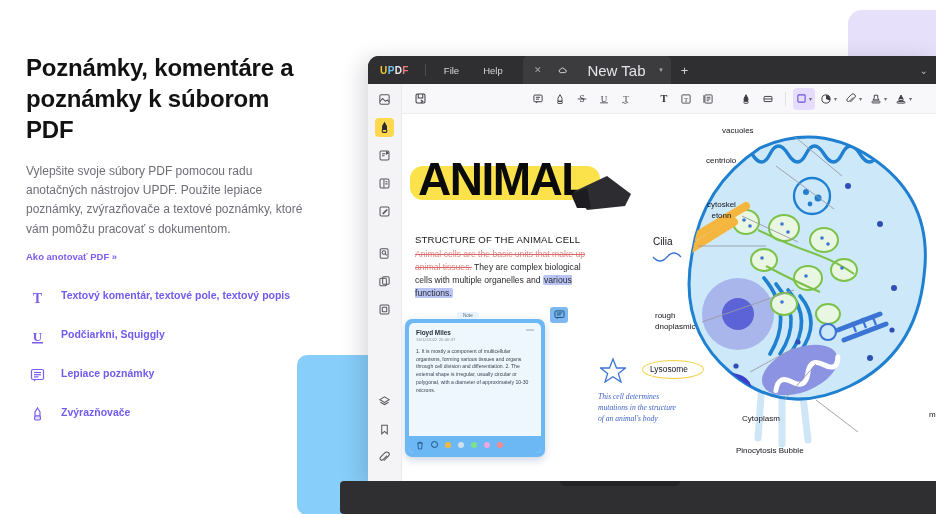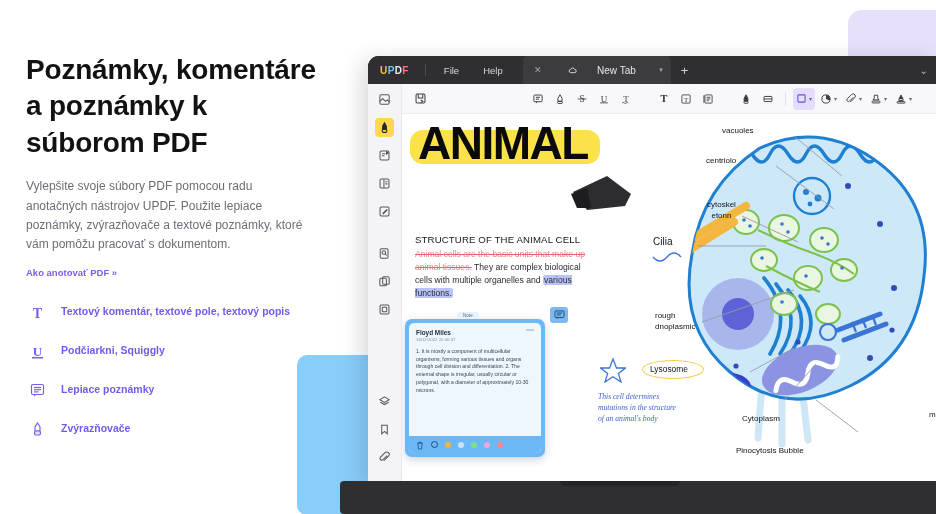--- a/index.html
+++ b/index.html
@@ -17,21 +17,21 @@
     background: #e6e0fa; border-radius: 14px 0 0 14px;
   }
   .bg-blue {
     position: absolute; left: 297px; top: 355px; width: 110px; height: 160px;
     background: #87cefa; border-radius: 10px;
   }
 
   
   .left-col { position: absolute; left: 26px; top: 52px; width: 290px; }
   .headline {
-    font-size: 28px; font-weight: bold; color: #121212;
+    font-size: 24px; font-weight: bold; color: #121212;
     line-height: 1.30; letter-spacing: -0.2px;
   }
   .subcopy {
     margin-top: 16px; font-size: 12px; color: #6d6d78; line-height: 1.62;
   }
   .cta {
     display: inline-block; margin-top: 12px; font-size: 9.5px;
     color: #7c5cf0; text-decoration: none; font-weight: 600;
   }
 
@@ -74,21 +74,21 @@
   .menu-item {
     display:flex; align-items:center; padding:0 12px;
     font-size:9.5px; color:#d6d6dc;
   }
   .tab {
     display:flex; align-items:center; gap:6px;
     background:#3c3c3f; border-radius:5px 5px 0 0;
     margin-left:8px; padding:0 8px; min-width:148px;
   }
   .tab-x { font-size:9px; color:#a4a4ac; width:14px; text-align:center; }
-  .tab-title { font-size:10px; color:#e4e4ea; flex:1; text-align:center;
+  .tab-title { font-size:15px; color:#e4e4ea; flex:1; text-align:center;
     display:flex; align-items:center; justify-content:center; gap:20px;}
   .tab-caret { font-size:7px; color:#a4a4ac; }
   .tab-plus { display:flex; align-items:center; padding:0 10px; font-size:13px; color:#cfcfd6; }
   .win-caret { position:absolute; right:8px; top:0; bottom:0;
     display:flex; align-items:center; font-size:10px; color:#b6b6be; }
 
   
   .app-body { display:flex; height:397px; background:#ffffff; }
   .rail {
     width: 34px; background:#f4f4f6; border-right:1px solid #e9e9ee;
@@ -119,21 +119,21 @@
   .tool-sep { width:1px; height:14px; background:#e0e0e7; margin:0 5px; }
 
   
   .canvas { flex:1; position:relative; background:#ffffff; overflow:hidden; }
 
   .doc-title {
     position:absolute; left:12px; top:8px;
     font-family:"Liberation Sans", sans-serif; font-weight:bold;
     font-size:46px; line-height:0.93; letter-spacing:-1.5px; color:#0a0a0a;
   }
-  .hl-word { position:relative; display:inline-block; padding:0 4px; }
+  .hl-word { position:relative; display:inline-block; padding:0 4px;margin-top:36px; }
   .hl-word::before {
     content:""; position:absolute; left:-4px; right:-8px; top:8px; bottom:1px;
     background:#fbe24b; border-radius:13px; z-index:-1;
   }
   .marker {
     position:absolute; left:165px; top:56px; width:70px; height:46px; z-index:3;
   }
 
   .sec-head {
     position:absolute; left:13px; top:120px; font-size:9.6px;

